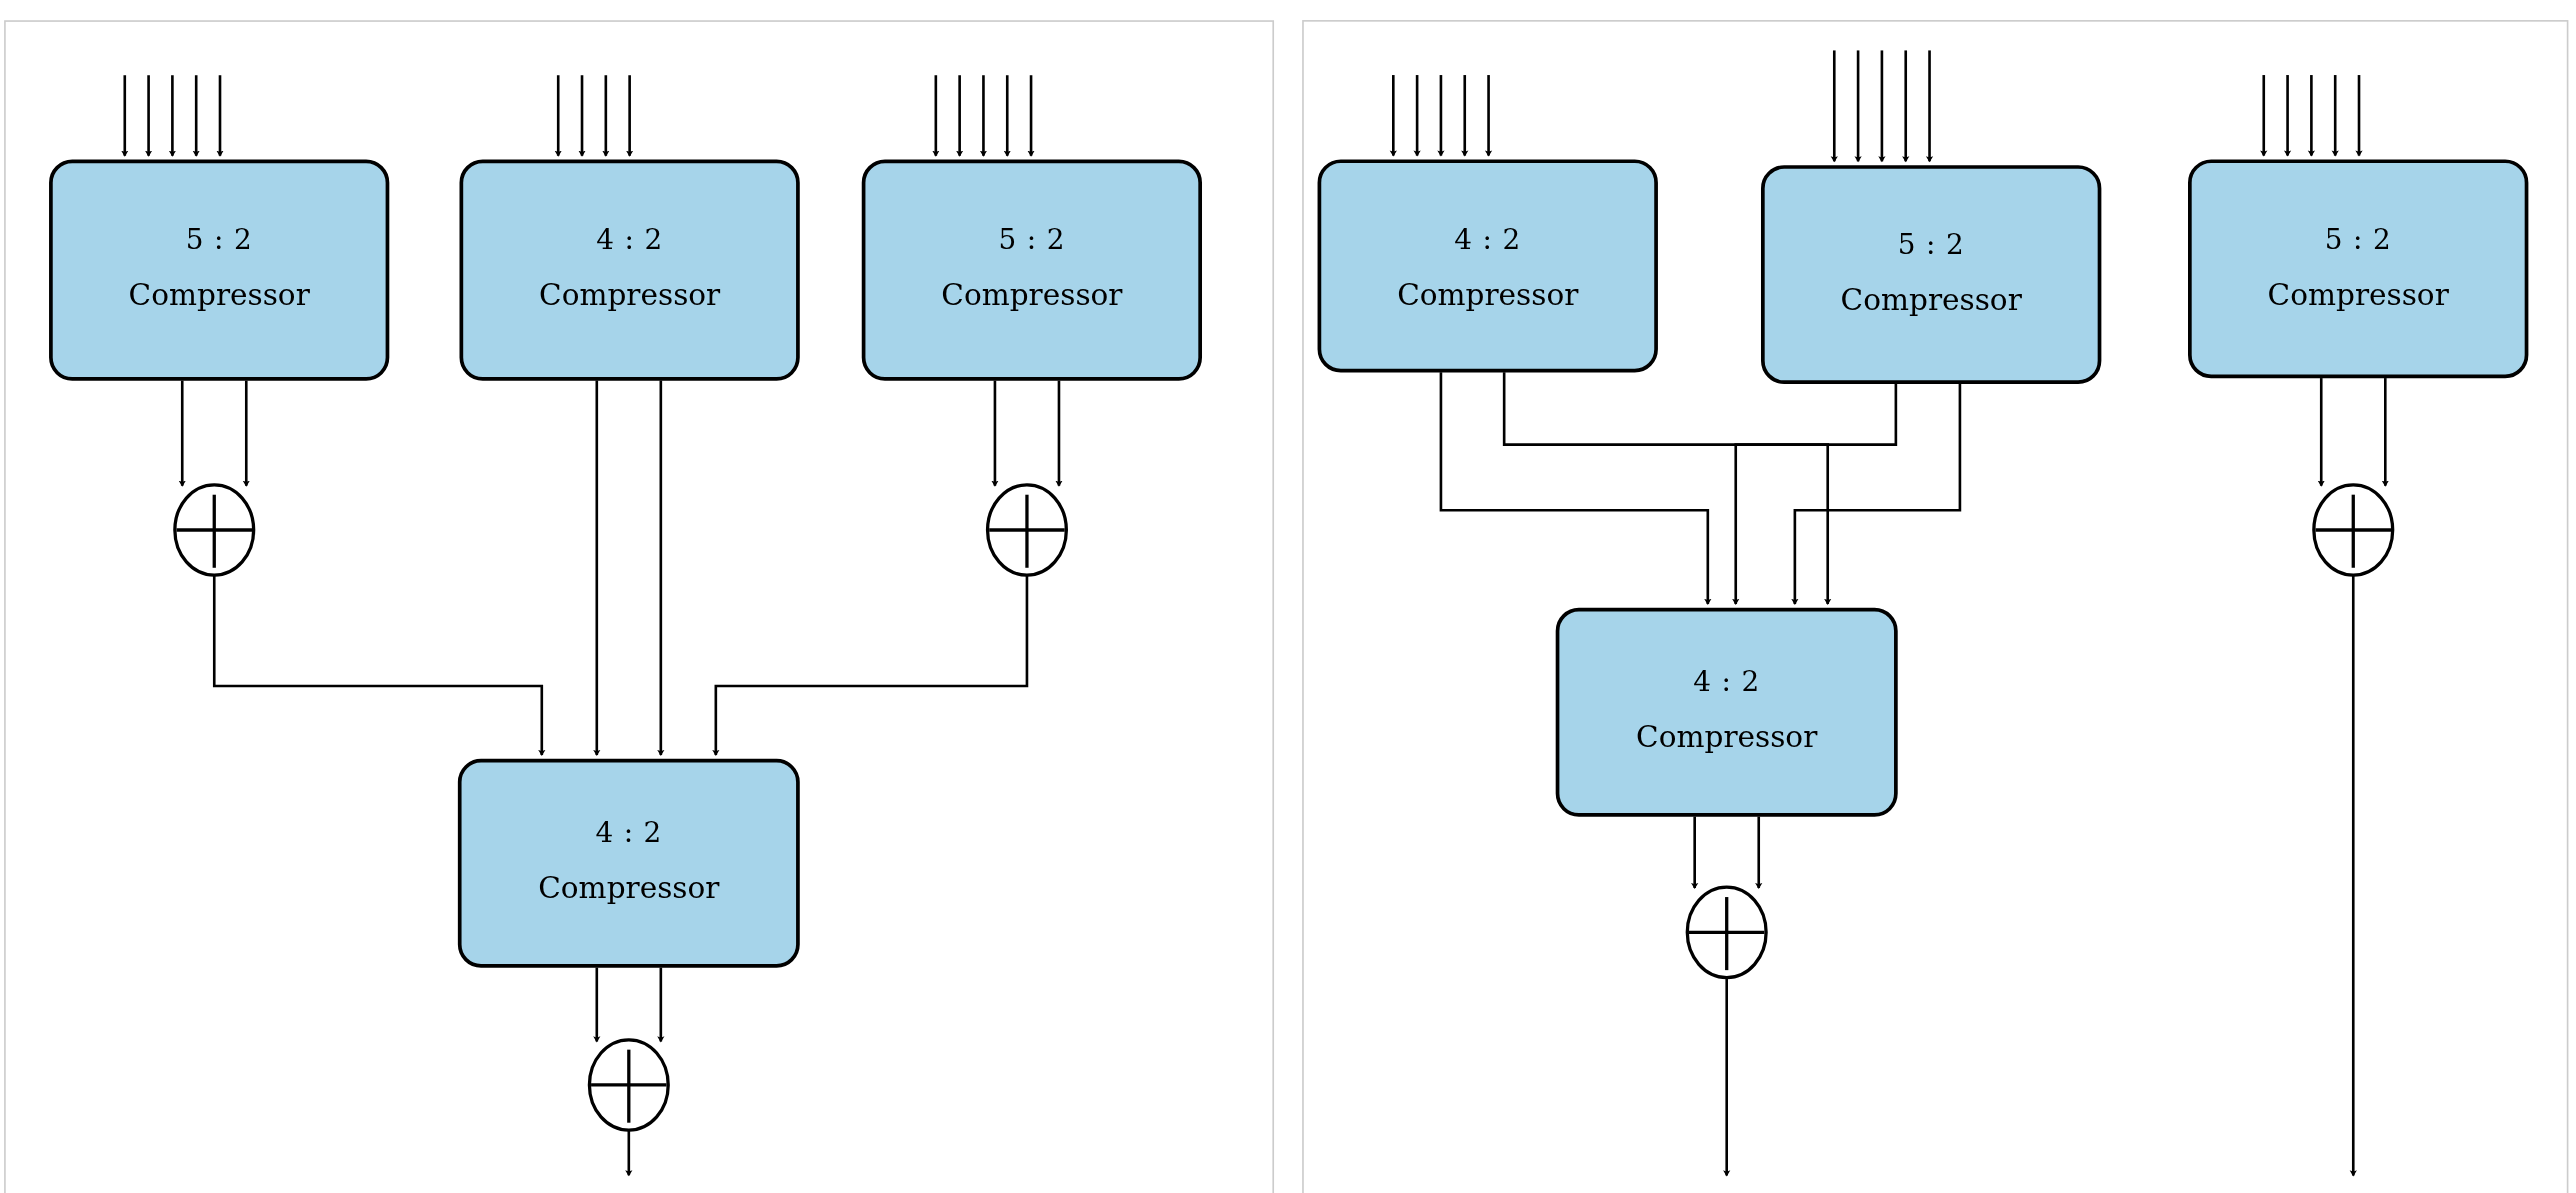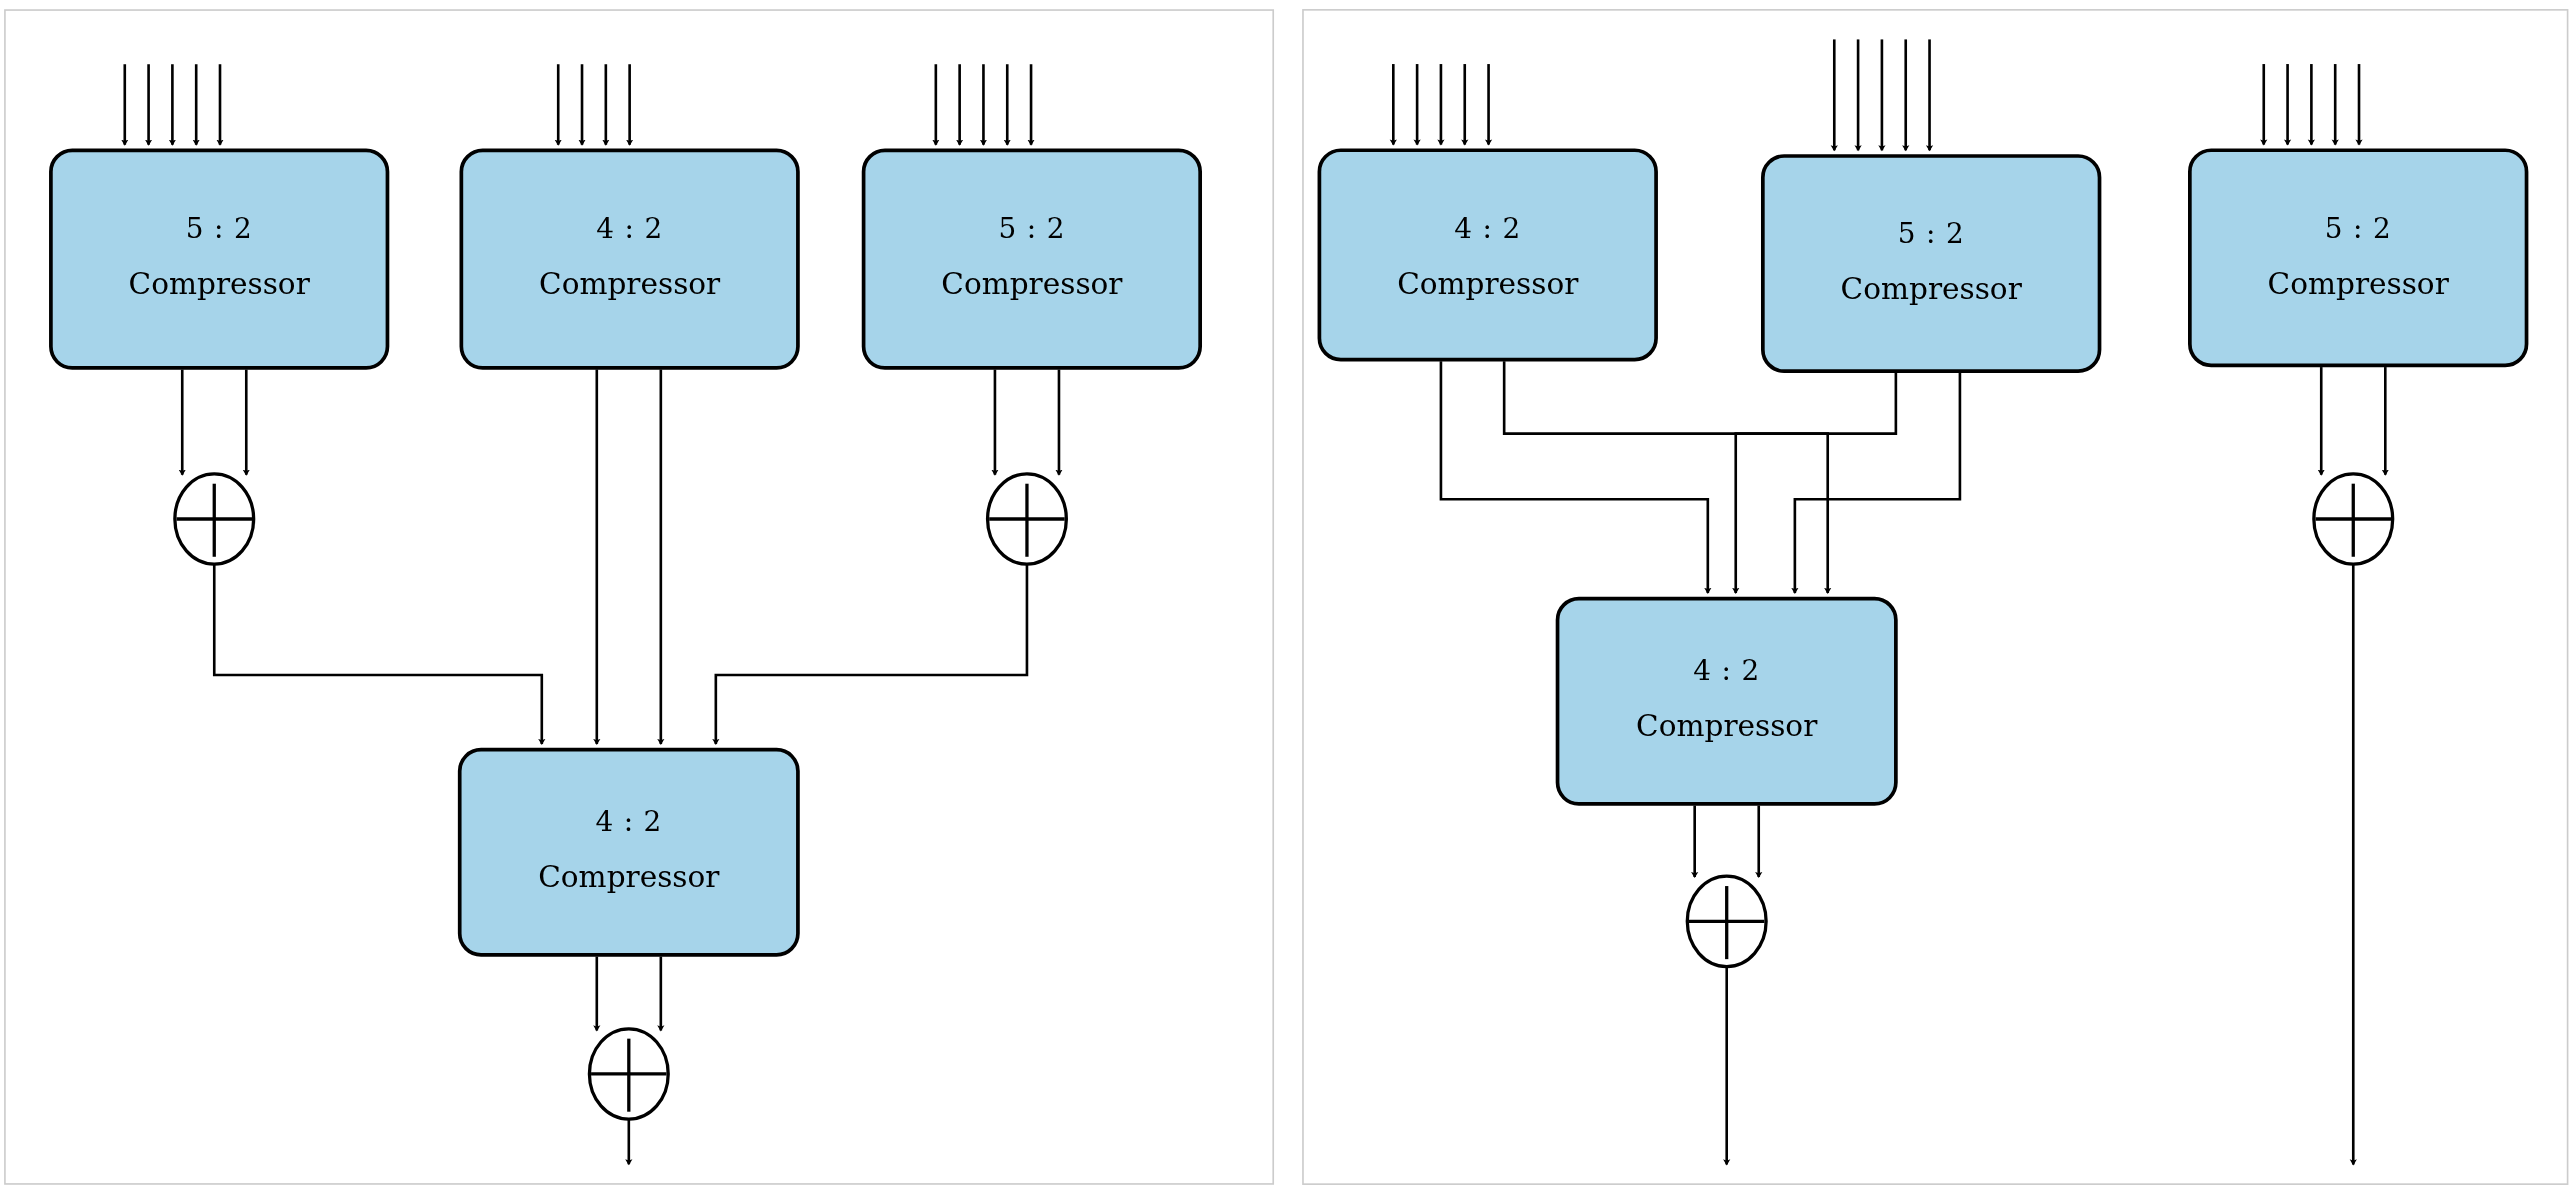--- a/index.html
+++ b/index.html
@@ -1,18 +1,18 @@
 <!DOCTYPE html>
 <html style="font-size:13px"><head>
 <meta charset="utf-8">
 <style>
   html,body{margin:0;padding:0;background:#ffffff;}
   body{width:2576px;height:1194px;font-family:"DejaVu Serif",serif;}
   #stage{position:relative;width:2576px;height:1194px;overflow:hidden;background:#fff;}
-  .panel{position:absolute;top:0;height:1172px;}
+  .panel{position:absolute;top:11px;height:1172px;}
   #panel-left{left:0;width:1288px;}
   #panel-right{left:1288px;width:1288px;}
   svg{display:block;}
   .blk-label{font-family:"DejaVu Serif",serif;fill:#000;text-anchor:middle;}
   .ratio{font-size:34px;letter-spacing:1px;}
   .cname{font-size:36px;}
 </style>
 </head>
 <body>
 

